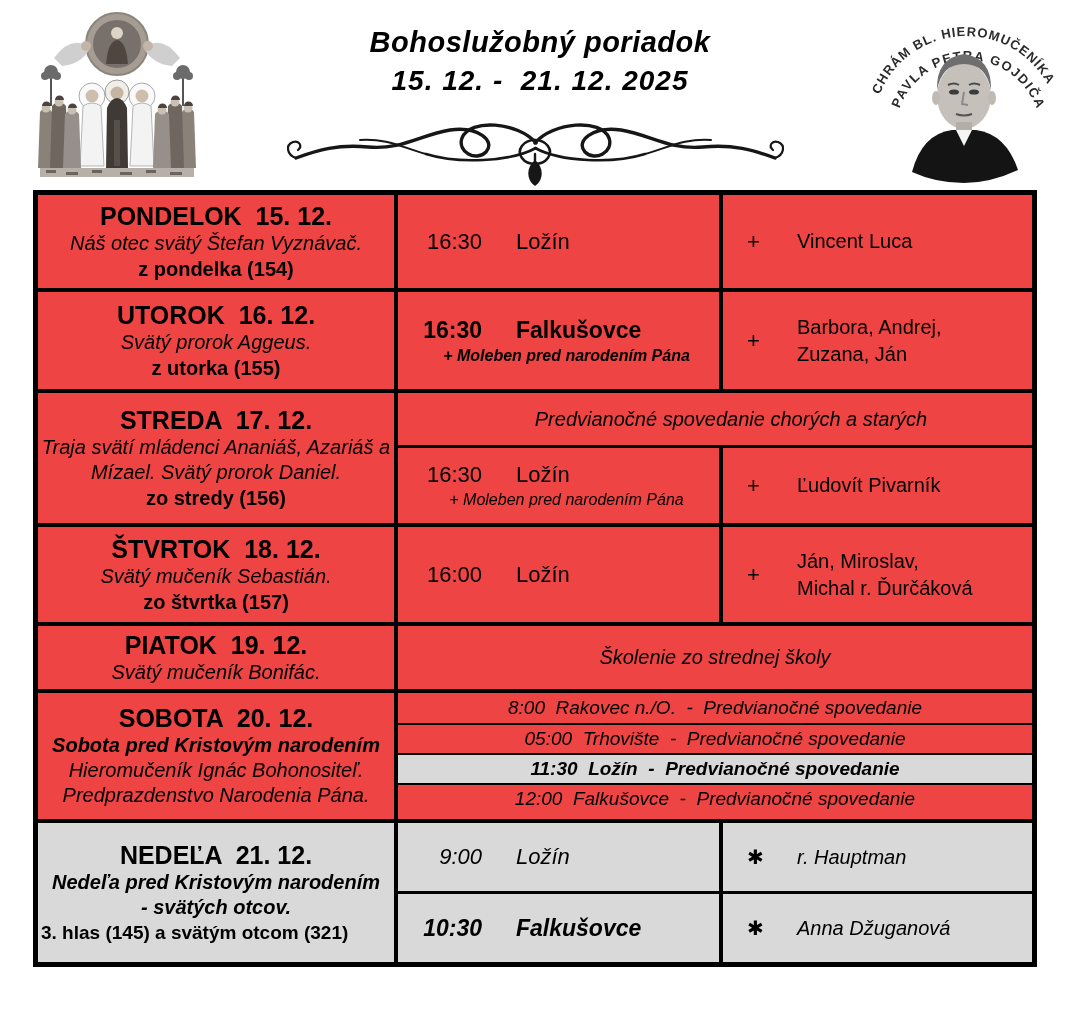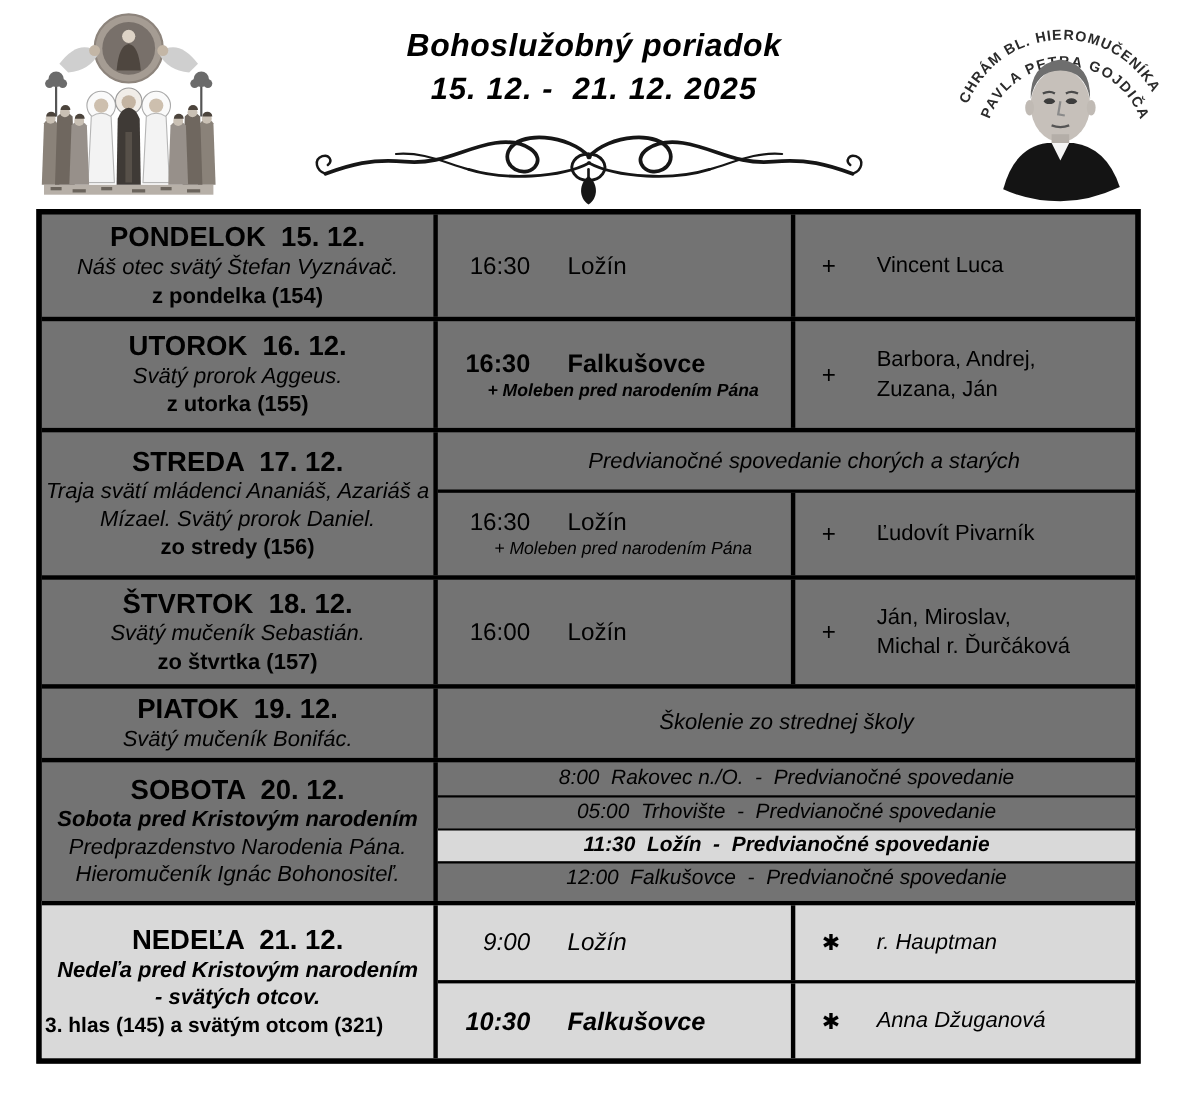--- a/index.html
+++ b/index.html
@@ -13,21 +13,21 @@
   
   .header { position:absolute; left:0; top:0; width:870px; height:190px; }
   .ascension { position:absolute; left:36px; top:8px; }
   .title-block { position:absolute; left:290px; top:26px; width:500px; text-align:center; }
   .title-line1 { font-size:29px; font-weight:bold; font-style:italic; letter-spacing:.5px; }
   .title-line2 { font-size:28px; font-weight:bold; font-style:italic; margin-top:6px; letter-spacing:1px; }
   .flourish { position:absolute; left:283px; top:110px; }
   .parish-logo { position:absolute; left:860px; top:2px; }
 
   
-  .schedule { position:absolute; left:33px; top:190px; width:1004px; border:5px solid #000; background:#737373; }
+  .schedule { position:absolute; left:33px; top:190px; width:1004px; border:5px solid #000; background:#ef4444; }
   .day-row { display:flex; align-items:stretch; }
   .day-row + .day-row { border-top:4px solid #000; }
   .day-cell {
     width:360px; border-right:4px solid #000; text-align:center;
     display:flex; flex-direction:column; justify-content:center; padding:4px 3px;
   }
   .day-title { font-size:25px; font-weight:bold; white-space:pre-wrap; }
   .day-feast { font-size:20px; font-style:italic; line-height:1.25; }
   .day-sub   { font-size:20px; font-weight:bold; font-style:italic; line-height:1.25; }
   .day-tone  { font-size:20px; font-weight:bold; margin-top:2px; }
@@ -293,22 +293,22 @@
     </div>
     <div class="row-body">
       <div class="banner" style="flex:1">Školenie zo strednej školy</div>
     </div>
   </div>
 
   <div class="day-row r5">
     <div class="day-cell">
       <div class="day-title">SOBOTA  20. 12.</div>
       <div class="day-sub">Sobota pred Kristovým narodením</div>
+      <div class="day-feast">Hieromučeník Ignác Bohonositeľ.</div>
       <div class="day-feast">Predprazdenstvo Narodenia Pána.</div>
-      <div class="day-feast">Hieromučeník Ignác Bohonositeľ.</div>
     </div>
     <div class="row-body">
       <div class="sched-line pre">8:00  Rakovec n./O.  -  Predvianočné spovedanie</div>
       <div class="sched-line pre">05:00  Trhovište  -  Predvianočné spovedanie</div>
       <div class="sched-line pre hl">11:30  Ložín  -  Predvianočné spovedanie</div>
       <div class="sched-line pre">12:00  Falkušovce  -  Predvianočné spovedanie</div>
     </div>
   </div>
 
   <div class="day-row r6 gray">

